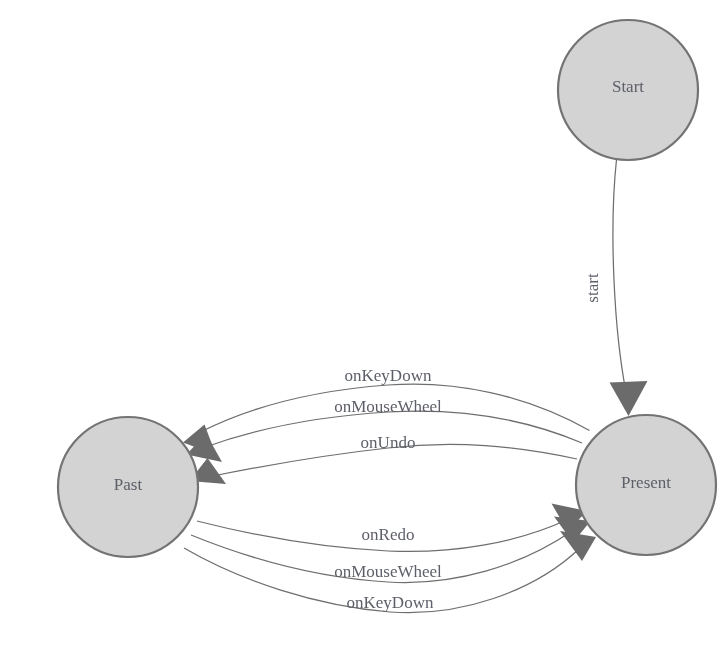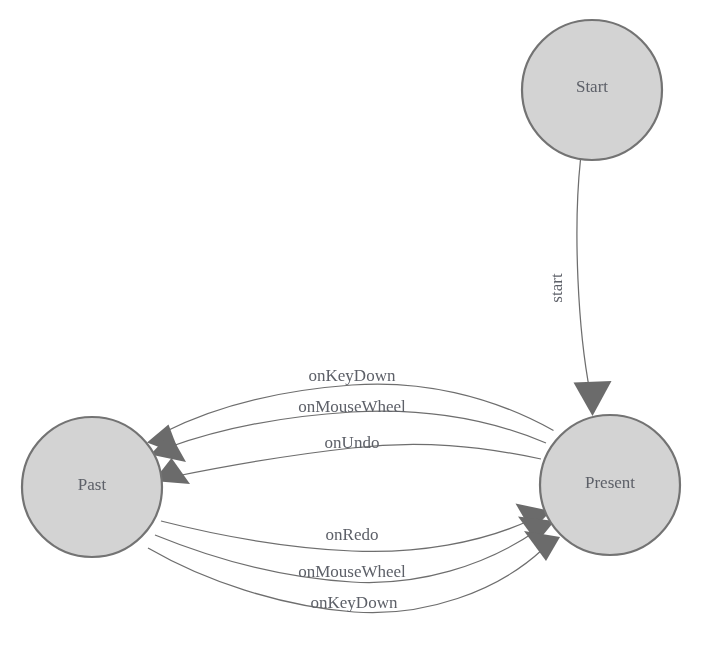--- a/index.html
+++ b/index.html
@@ -11,20 +11,21 @@
     width: 721px;
     height: 670px;
     font-family: "Liberation Serif", "DejaVu Serif", serif;
     overflow: hidden;
   }
   #diagram-root {
     position: relative;
     width: 653px;
     height: 670px;
     background: #ffffff;
+    margin-left: 36px;
   }
   svg#state-diagram {
     display: block;
     width: 721px;
     height: 670px;
   }
   .node-circle {
     fill: #d3d3d3;
     stroke: #737373;
     stroke-width: 2.2;

